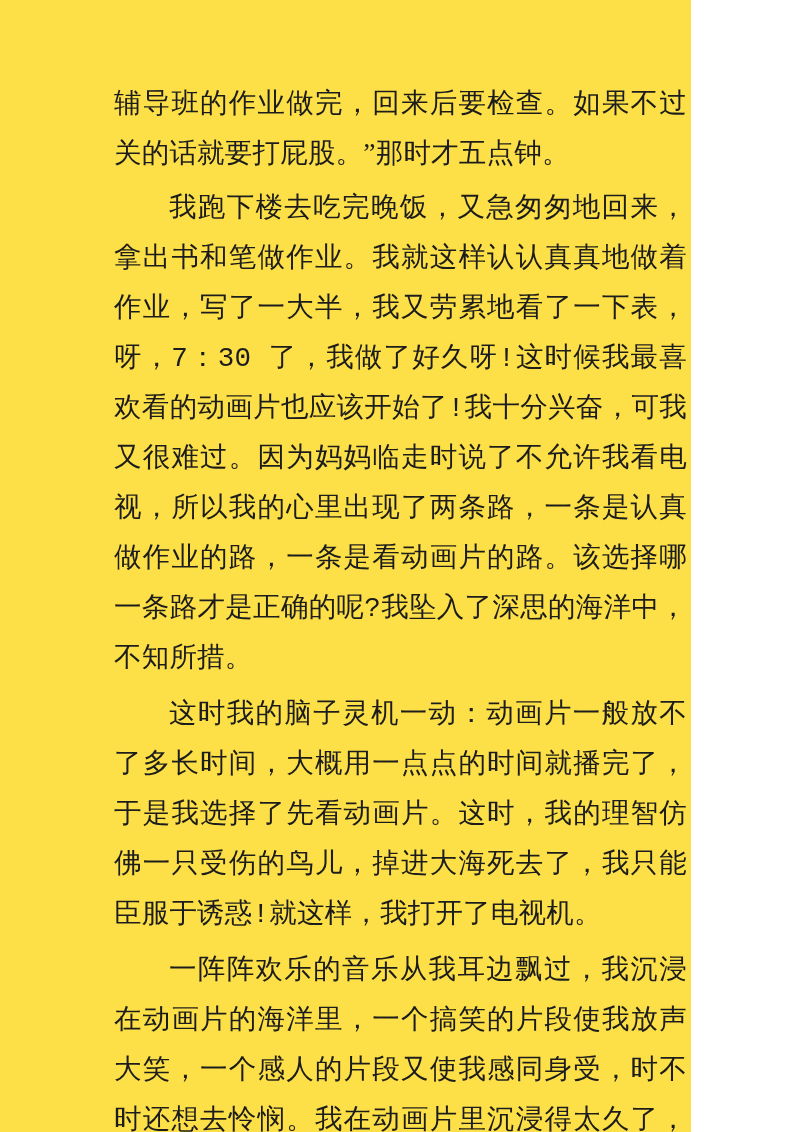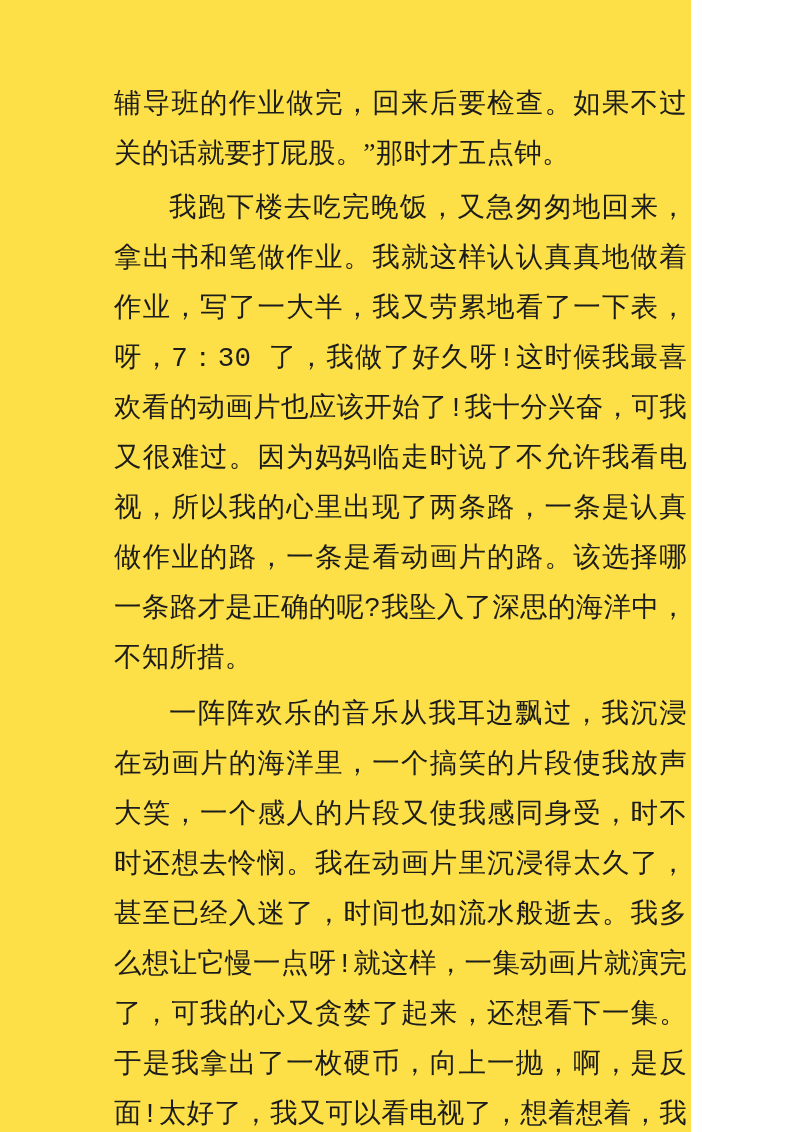--- a/index.html
+++ b/index.html
@@ -51,15 +51,16 @@
     margin-bottom: 0;
   }
 </style>
 </head>
 <body>
 
 <div class="page">
   <div class="content">
     <p class="para">辅导班的作业做完，回来后要检查。如果不过关的话就要打屁股。”那时才五点钟。</p>
     <p class="para indent">我跑下楼去吃完晚饭，又急匆匆地回来，拿出书和笔做作业。我就这样认认真真地做着作业，写了一大半，我又劳累地看了一下表，呀，7：30 了，我做了好久呀!这时候我最喜欢看的动画片也应该开始了!我十分兴奋，可我又很难过。因为妈妈临走时说了不允许我看电视，所以我的心里出现了两条路，一条是认真做作业的路，一条是看动画片的路。该选择哪一条路才是正确的呢?我坠入了深思的海洋中，不知所措。</p>
+    <p class="para indent">这时我的脑子灵机一动：动画片一般放不了多长时间，大概用一点点的时间就播完了，于是我选择了先看动画片。这时，我的理智仿佛一只受伤的鸟儿，掉进大海死去了，我只能臣服于诱惑!就这样，我打开了电视机。</p>
     <p class="para indent">一阵阵欢乐的音乐从我耳边飘过，我沉浸在动画片的海洋里，一个搞笑的片段使我放声大笑，一个感人的片段又使我感同身受，时不时还想去怜悯。我在动画片里沉浸得太久了，甚至已经入迷了，时间也如流水般逝去。我多么想让它慢一点呀!就这样，一集动画片就演完了，可我的心又贪婪了起来，还想看下一集。于是我拿出了一枚硬币，向上一抛，啊，是反面!太好了，我又可以看电视了，想着想着，我又美滋滋地坐在沙发上欢乐地看着动画片。</p>
   </div>
 </div>
 
 </body></html>

